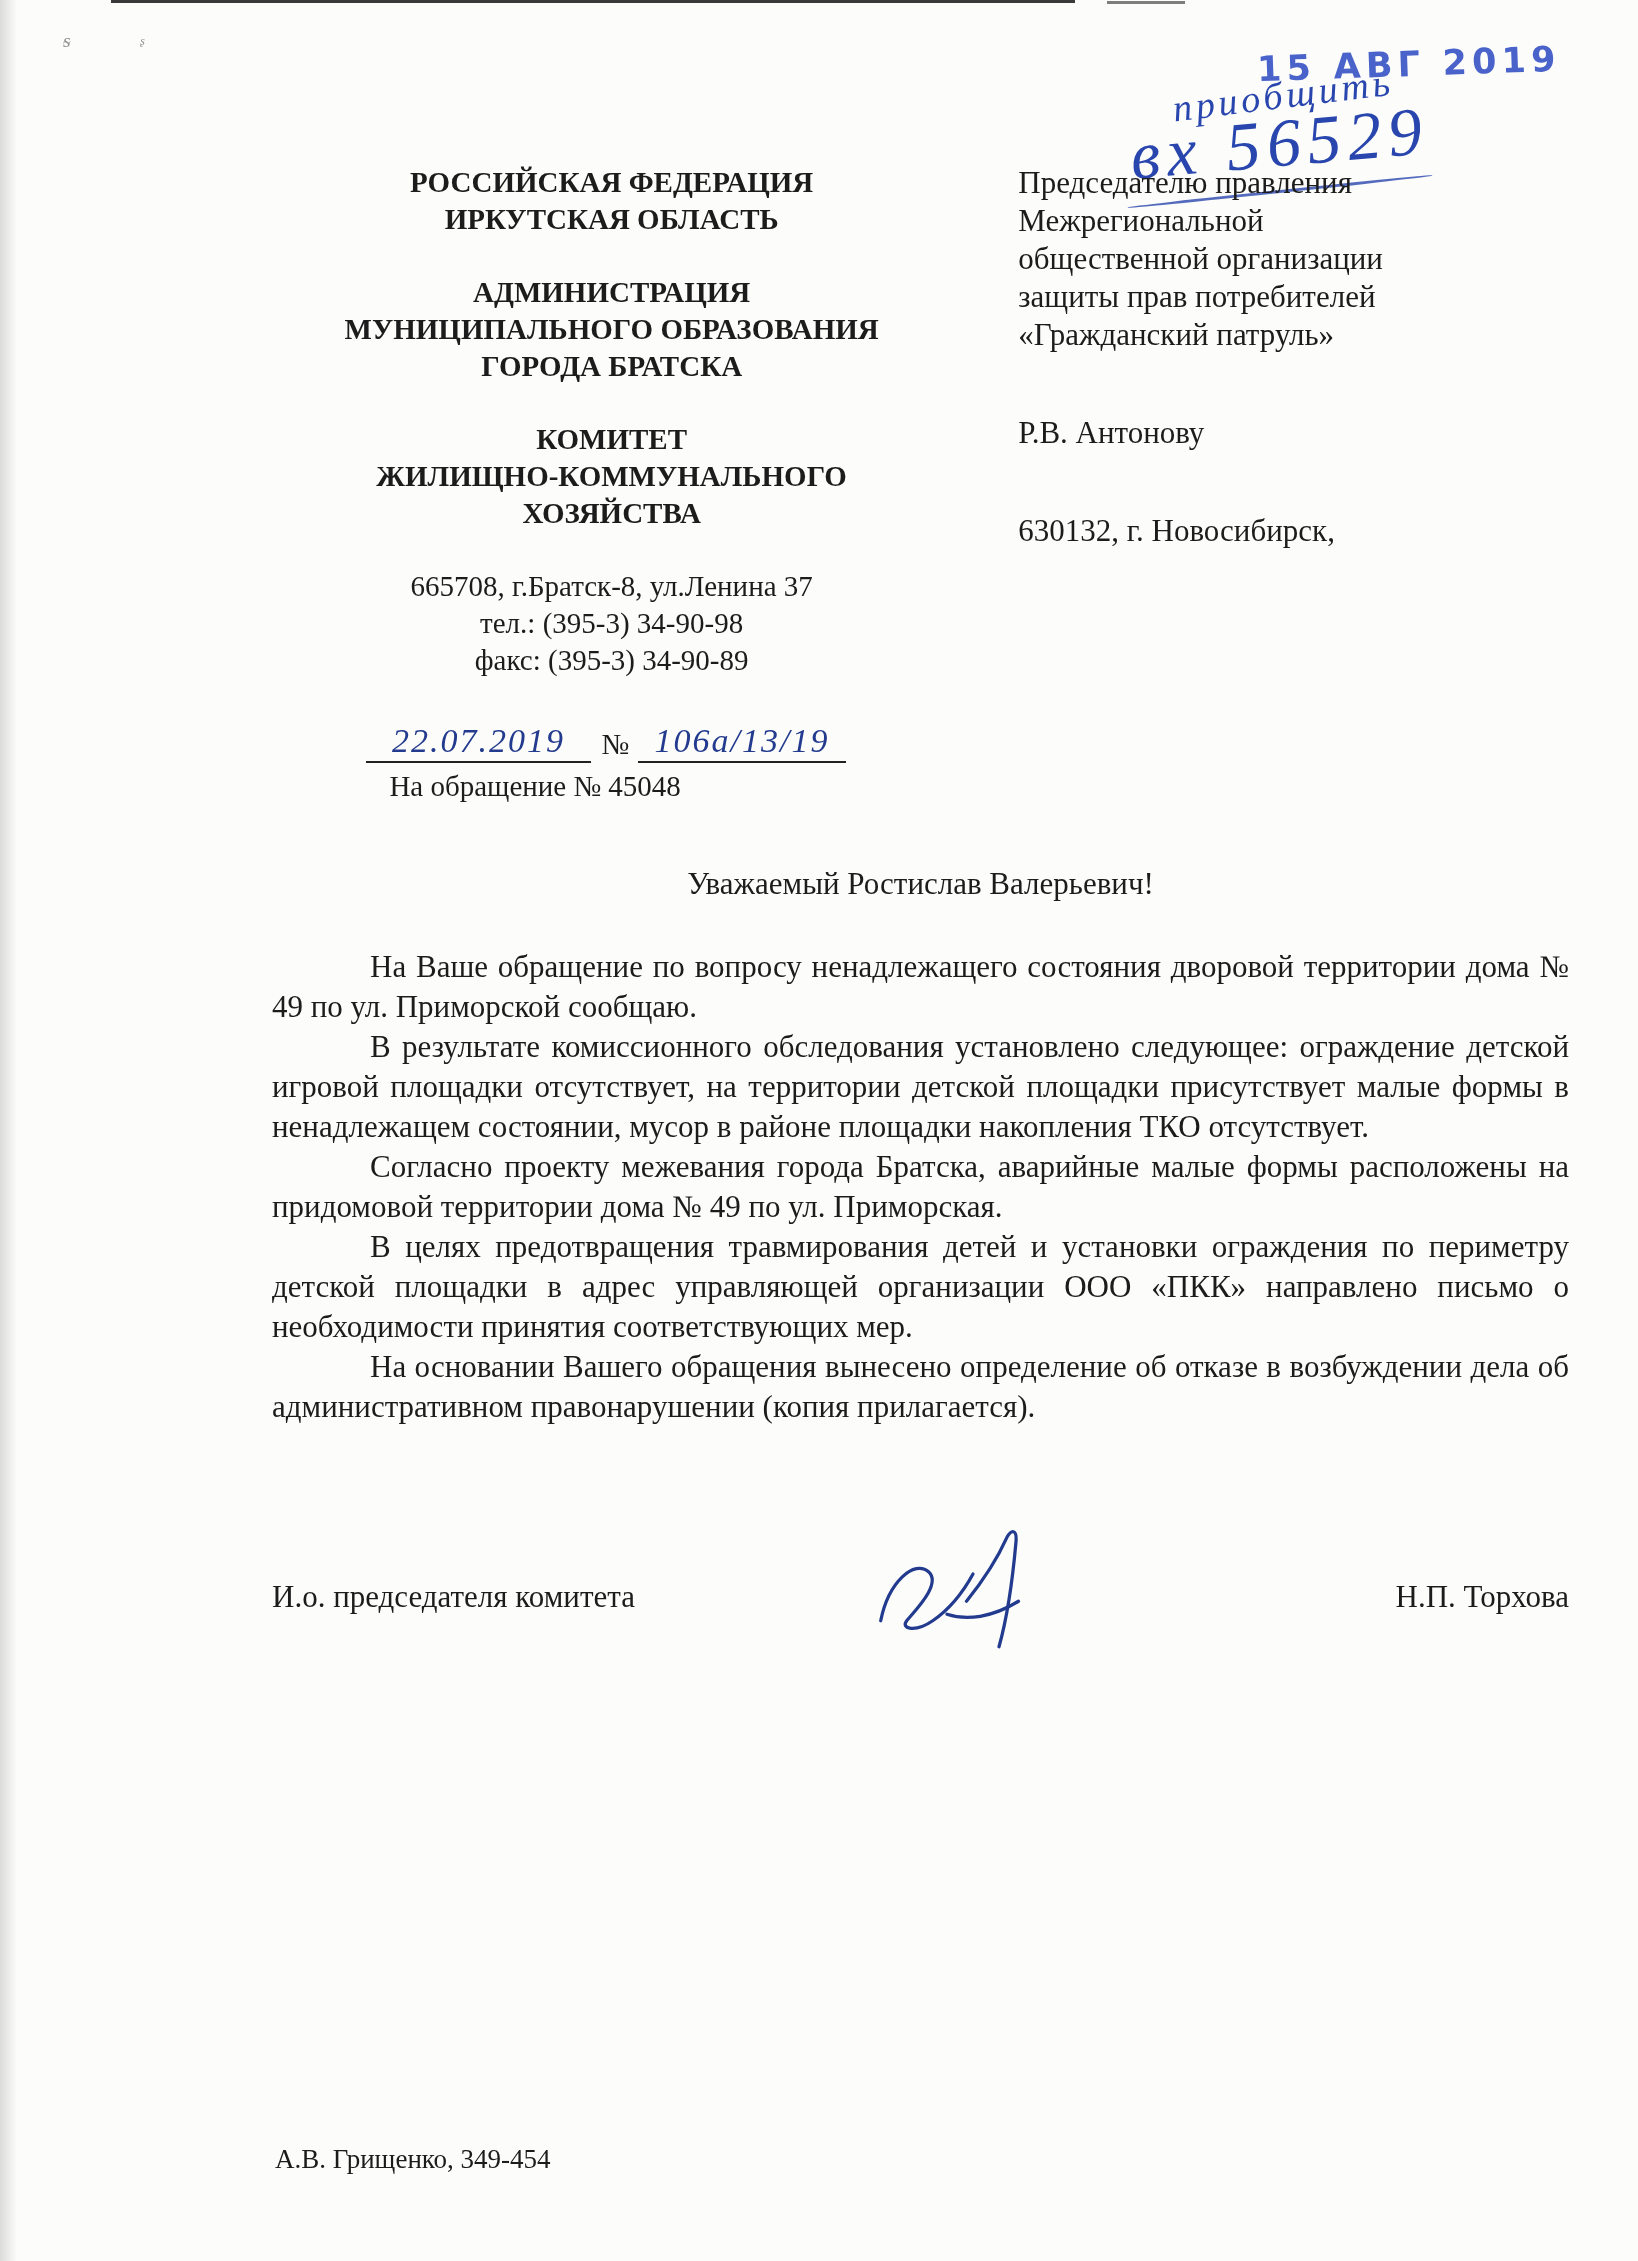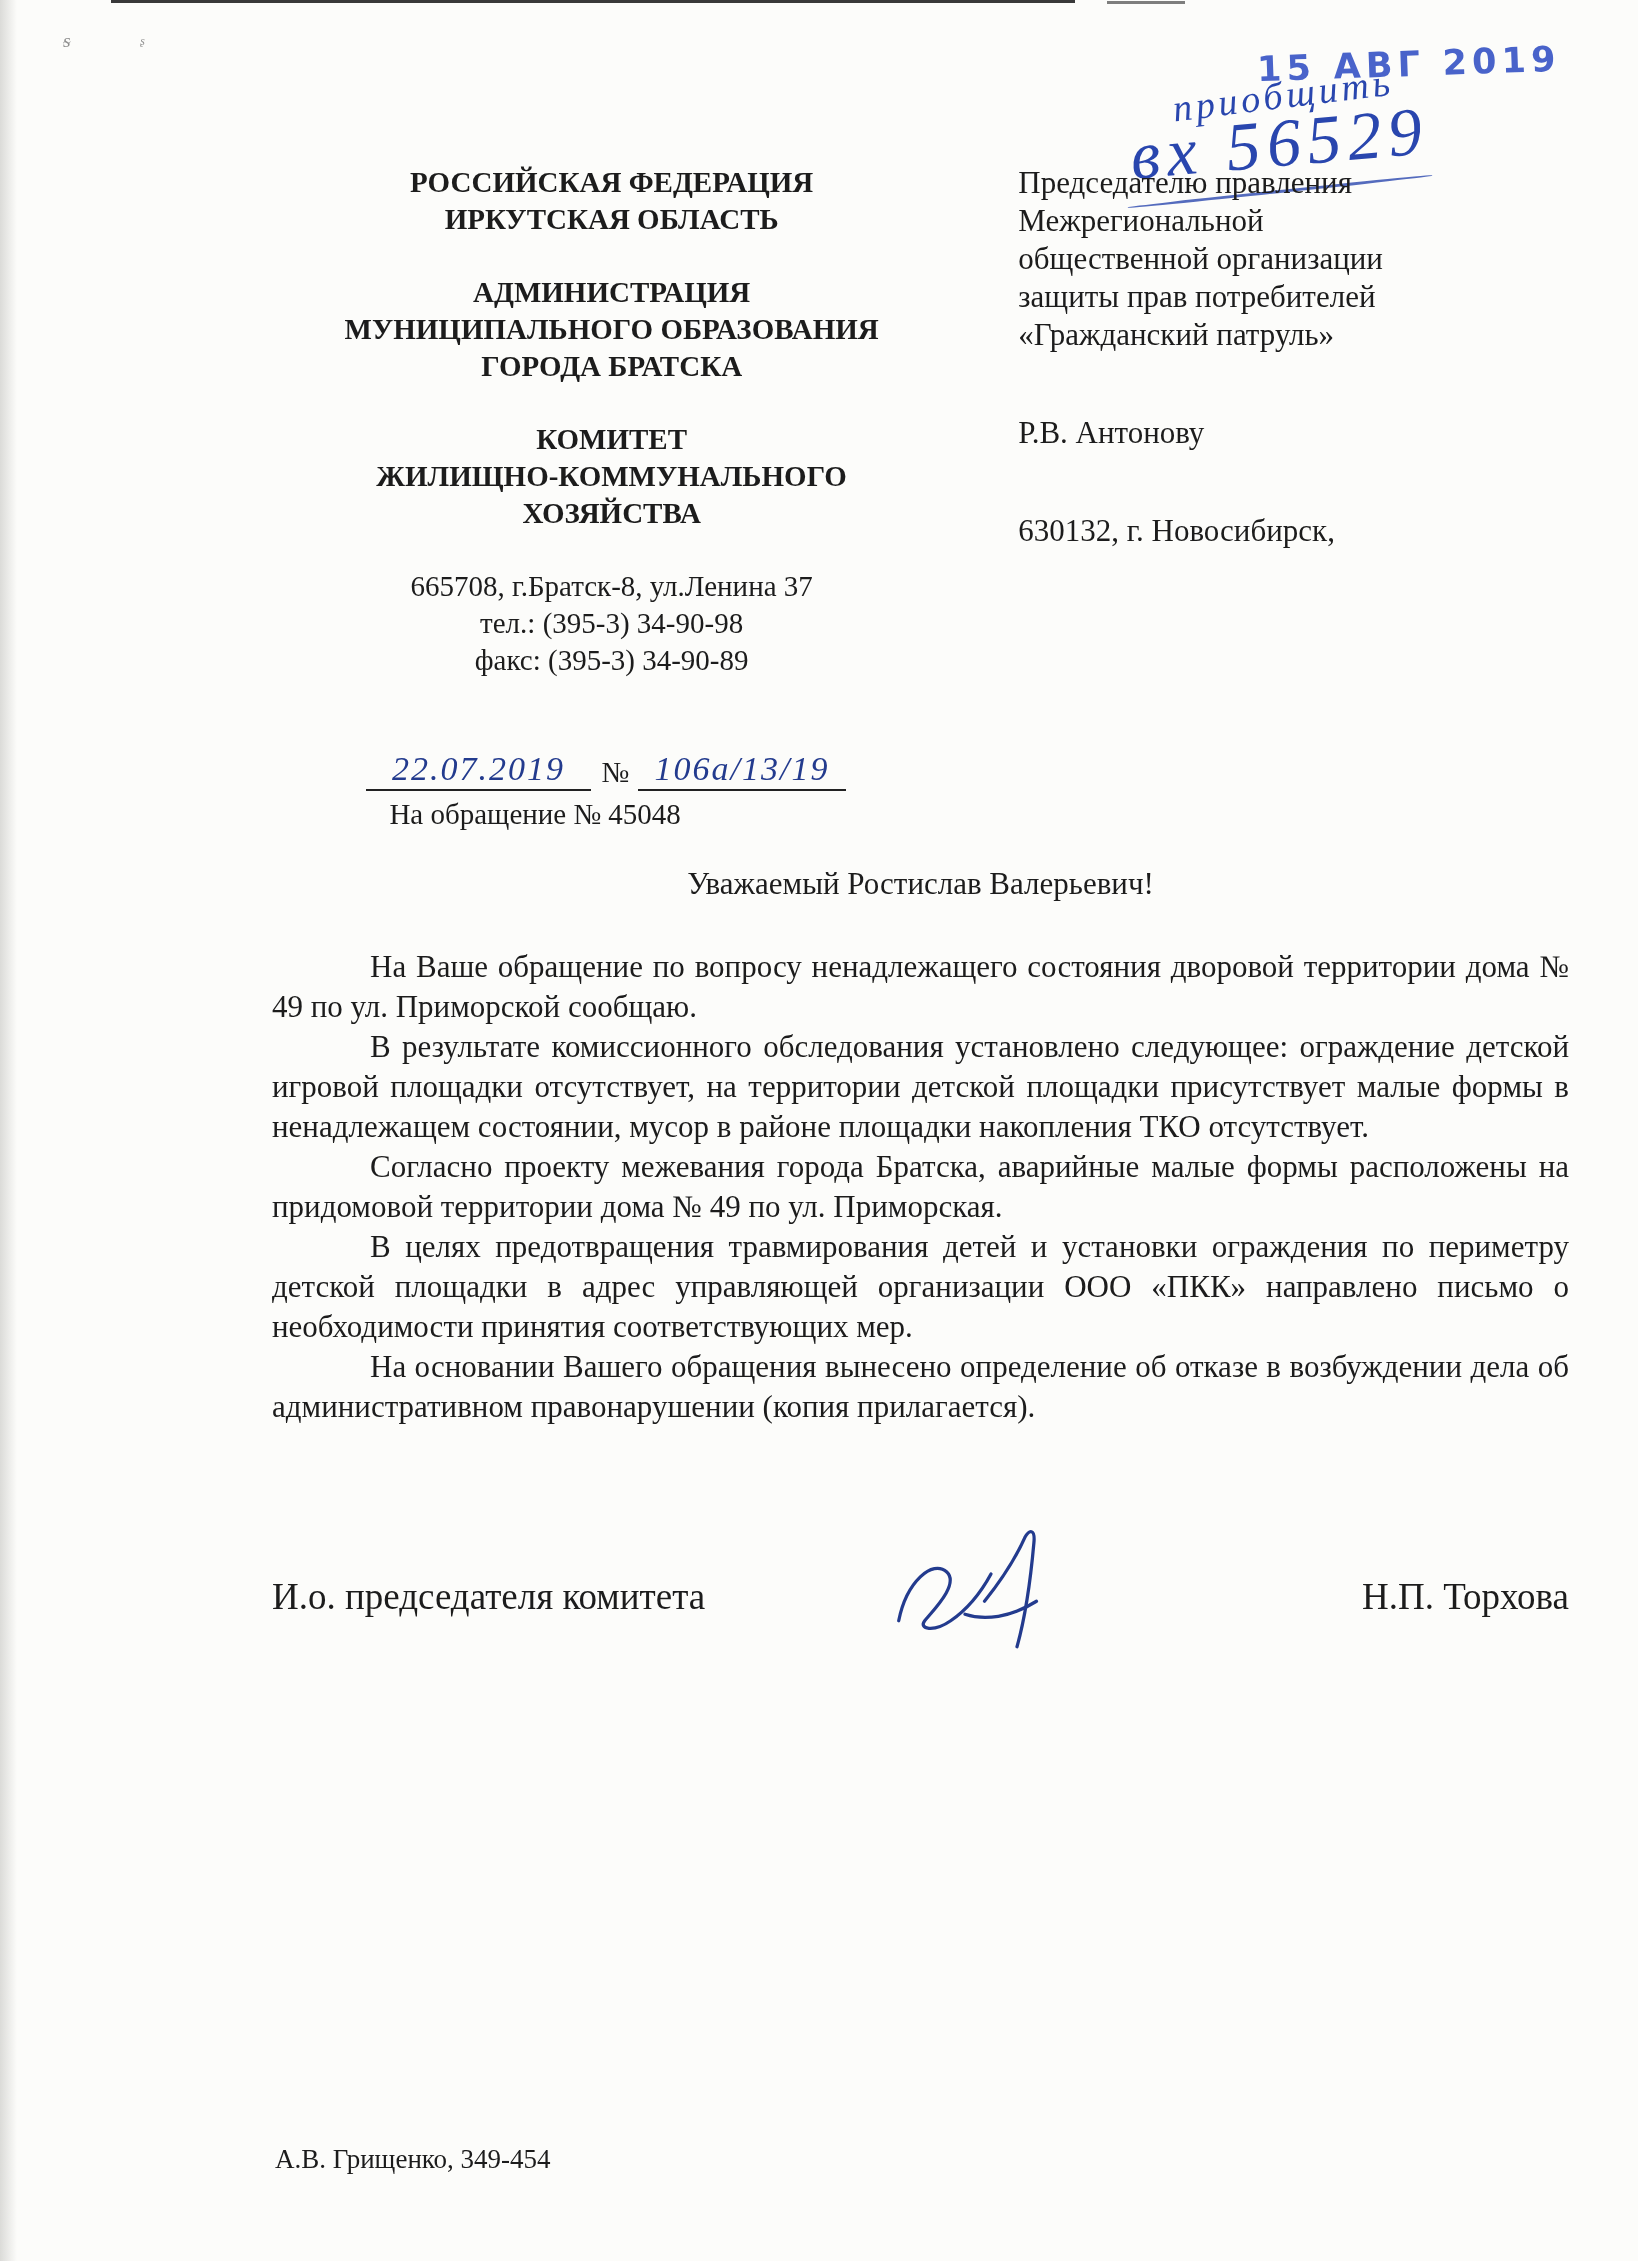--- a/index.html
+++ b/index.html
@@ -71,42 +71,42 @@
     font-size: 31px; line-height: 38px;
   }
   .recipient .gap-lg { height: 60px; }
   
   .ref-block { position: absolute; top: 722px; left: 366px; font-size: 29px; }
   .ref-row { display: flex; align-items: flex-end; }
   .blank {
     display: inline-block; border-bottom: 2px solid #222;
     text-align: center; padding-bottom: 1.3px;
   }
-  .blank-date { width: 225px; margin-top: 28px; }
+  .blank-date { width: 225px; }
   .blank-num  { width: 208px; }
   .hw-ink {
     font-style: italic; color: #233b8e; font-size: 34px; letter-spacing: 2px;
     white-space: nowrap;
   }
   .no-label { margin: 0 9px 2.6px 10.4px; }
   .ref-regarding { margin-top: 6.5px; padding-left: 23.4px; font-size: 29px; }
   
   .letter-body {
     position: absolute; top: 864px; left: 272px; right: 70px;
     font-size: 31px; line-height: 40px;
   }
   .salutation { text-align: center; margin-bottom: 43px; }
   .letter-body p {
     margin: 0; text-align: justify; text-indent: 98px;
   }
   .sig-row {
     margin-top: 96px;
     display: flex; align-items: center; justify-content: space-between;
   }
-  .sig-label, .sig-name { font-size: 37px; }
+  .sig-label, .sig-name { font-size: 31px; }
   .sig-mark { margin-right: 98px; }
   .footer {
     position: absolute; top: 2124px; left: 275px;
     font-size: 27px;
     margin-top: 20px;
   }
 </style>
 </head>
 <body>
 

